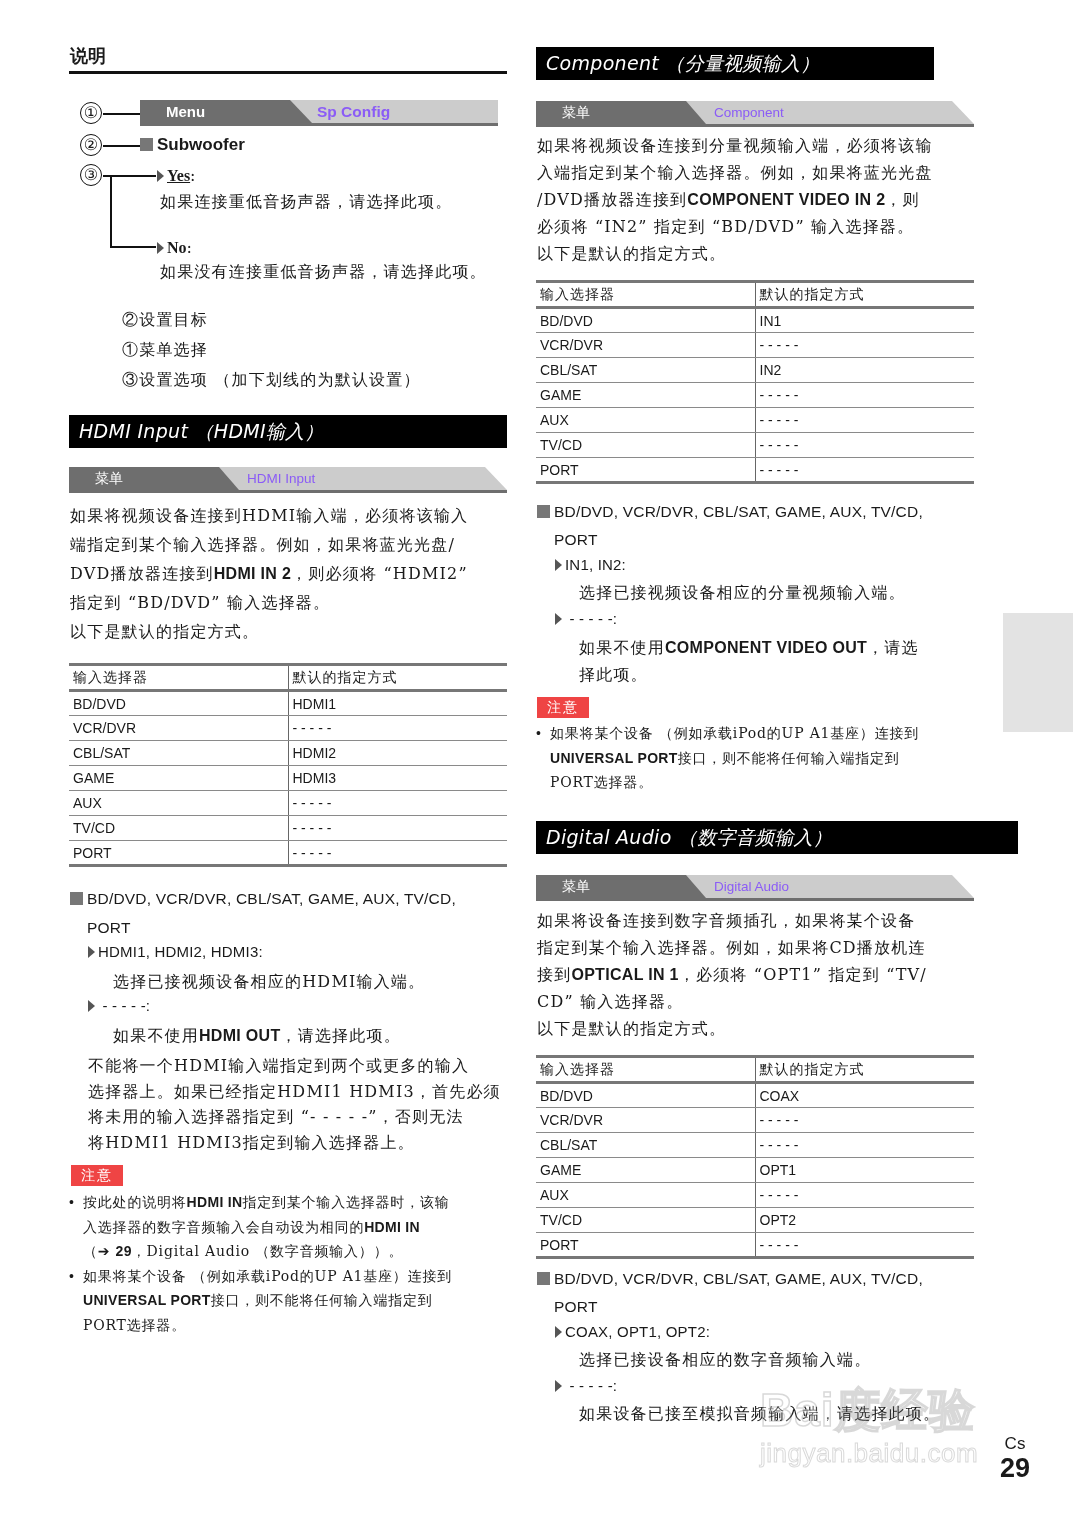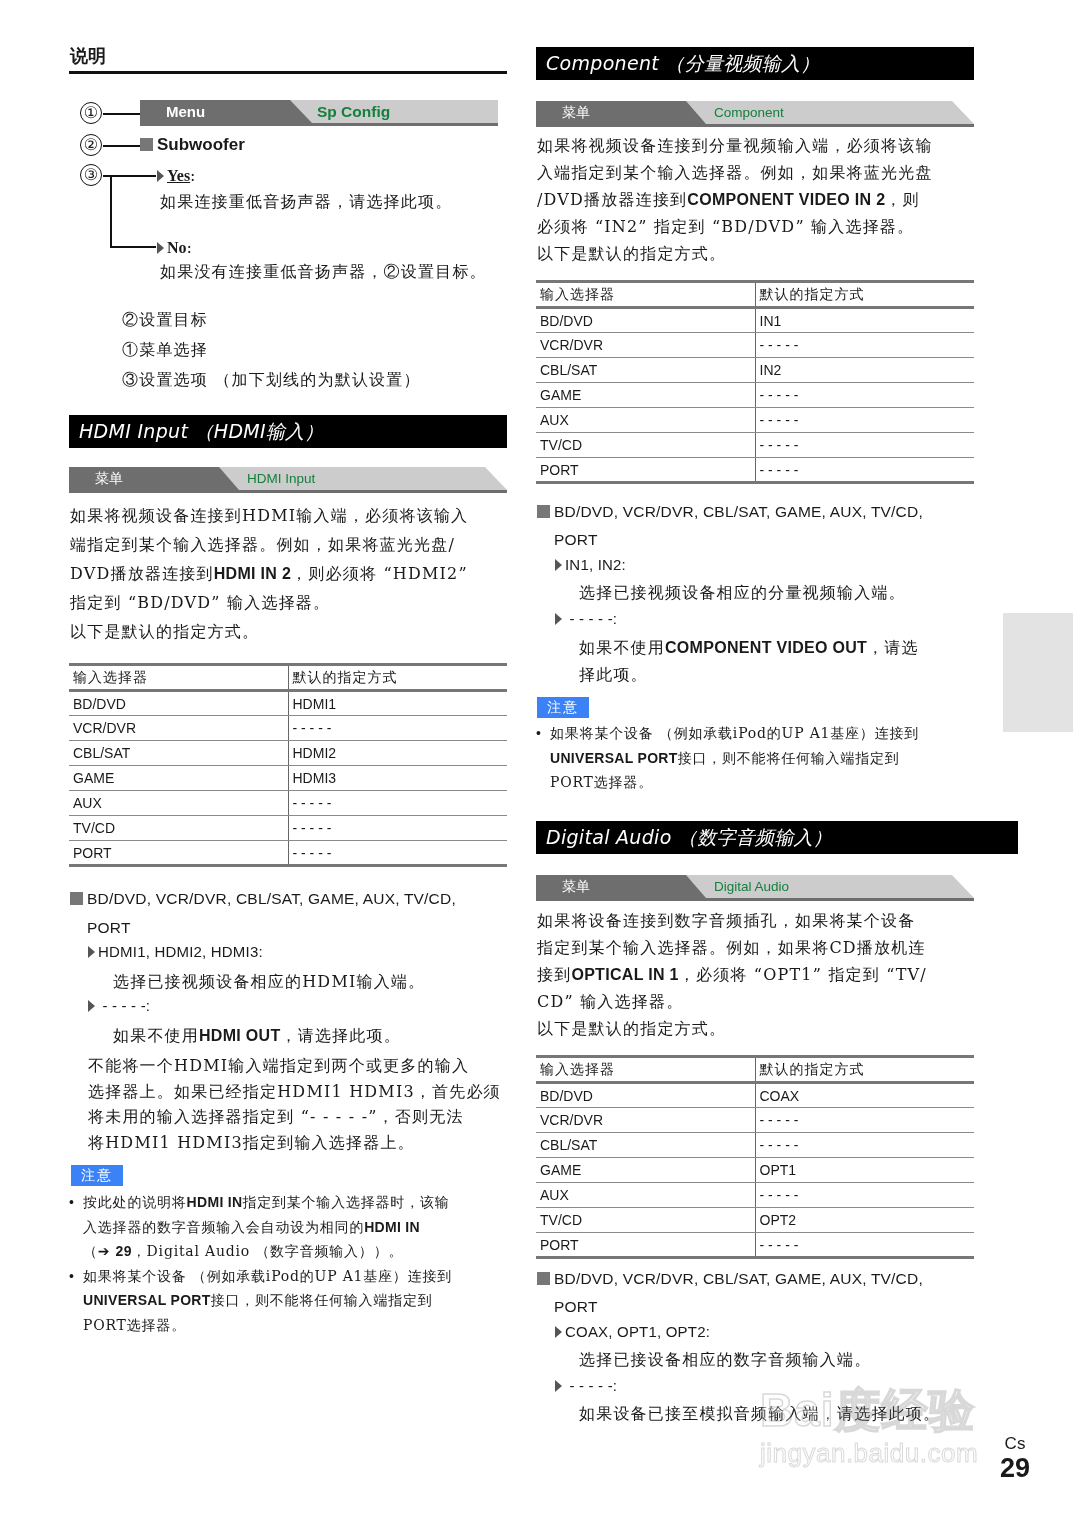--- a/index.html
+++ b/index.html
@@ -14,40 +14,40 @@
   .page-head span { font-family: "DejaVu Sans", sans-serif; font-size: 18px; font-weight: bold; position: absolute; top: 0; left: 1px; }
 
   
   .circ { position: absolute; width: 22px; height: 22px; border: 1.6px solid #111; border-radius: 50%; font-family: "Liberation Sans", sans-serif; font-size: 16px; line-height: 19px; text-align: center; background: #fff; }
   .hline { position: absolute; height: 1.6px; background: #111; }
   .vline { position: absolute; width: 1.6px; background: #111; }
 
   .menubar { position: absolute; height: 26px; overflow: hidden; }
   .menubar .bar-bg { position: absolute; left: 0; top: 0; right: 0; bottom: 0; }
   .menubar .label-dark { position: absolute; top: 0; left: 0; height: 23px; color: #fff; font-family: "DejaVu Sans", sans-serif; font-size: 14px; line-height: 23px; padding-left: 26px; }
-  .menubar .label-light { position: absolute; top: 0; height: 29px; color: #15803d; font-family: "Liberation Sans", sans-serif; font-size: 13.5px; line-height: 24px; }
+  .menubar .label-light { position: absolute; top: 0; height: 29px; color: #8b5cf6; font-family: "Liberation Sans", sans-serif; font-size: 13.5px; line-height: 24px; }
 
   .subhead { font-family: "Liberation Sans", sans-serif; font-weight: bold; font-size: 17px; }
   .sq { display: inline-block; width: 13px; height: 13px; background: #777; vertical-align: -1px; margin-right: 4px; }
   .tri { display: inline-block; width: 0; height: 0; border-top: 6px solid transparent; border-bottom: 6px solid transparent; border-left: 7px solid #555; vertical-align: -1px; margin-right: 3px; }
 
   .cjk { font-family: "DejaVu Serif", serif; font-size: 16px; letter-spacing: 1.2px; line-height: 27px; }
   .cjk b, .bold-sans { font-family: "Liberation Sans", sans-serif; font-weight: bold; letter-spacing: 0.3px; }
   .lat { font-family: "Liberation Sans", sans-serif; letter-spacing: 0.2px; }
 
   .section-title { position: absolute; height: 33px; background: #000; color: #fff; font-family: "DejaVu Sans", sans-serif; font-style: italic; font-size: 19px; line-height: 33px; padding-left: 10px; letter-spacing: 0.3px; }
 
   table.assign { position: absolute; border-collapse: collapse; font-family: "Liberation Sans", sans-serif; font-size: 14px; }
   table.assign th, table.assign td { text-align: left; font-weight: normal; height: 25px; padding: 0 4px; border-bottom: 1px solid #8a8a8a; }
   table.assign th { font-family: "DejaVu Sans", sans-serif; font-size: 14px; border-bottom: 3px solid #777; height: 26px; letter-spacing: 1px; }
   table.assign { border-top: 3px solid #777; border-bottom: 3px solid #777; }
   table.assign tr:last-child td { border-bottom: none; }
   table.assign td:first-child, table.assign th:first-child { border-right: 1px solid #666; }
 
-  .note-badge { position: absolute; height: 21px; background: #3b82f6; color: #fff; font-family: "DejaVu Sans", sans-serif; font-size: 14px; line-height: 21px; padding: 0 10px; letter-spacing: 2px; }
+  .note-badge { position: absolute; height: 21px; background: #ef4444; color: #fff; font-family: "DejaVu Sans", sans-serif; font-size: 14px; line-height: 21px; padding: 0 10px; letter-spacing: 2px; }
   .note-list { position: absolute; font-size: 14px; line-height: 24.5px; letter-spacing: 0.8px; }
   .note-list li { list-style: none; position: relative; padding-left: 14px; }
   .note-list li::before { content: "•"; position: absolute; left: 0; top: 0; font-family: "Liberation Sans", sans-serif; }
   .note-list b { font-family: "Liberation Sans", sans-serif; font-weight: bold; letter-spacing: 0.3px; }
 
   .side-tab { position: absolute; left: 1003px; top: 613px; width: 70px; height: 119px; background: #e3e3e3; }
   .page-num { position: absolute; left: 995px; top: 1434px; width: 40px; font-family: "Liberation Sans", sans-serif; text-align: center; }
   .page-num .lang { font-size: 17px; display: block; line-height: 20px; }
   .page-num .num { font-size: 27px; font-weight: bold; display: block; line-height: 28px; }
 
@@ -88,21 +88,21 @@
   <div class="hline" style="left:110px;top:246px;width:46px;"></div>
 
   <div class="abs" style="left:157px;top:166px;font-size:16px;">
     <span class="tri"></span><b style="text-decoration:underline;font-family:'Liberation Serif',serif;">Yes</b><span>:</span>
   </div>
   <div class="abs cjk" style="left:160px;top:188px;">如果连接重低音扬声器，请选择此项。</div>
 
   <div class="abs" style="left:157px;top:238px;font-size:16px;">
     <span class="tri"></span><b style="font-family:'Liberation Serif',serif;">No</b><span>:</span>
   </div>
-  <div class="abs cjk" style="left:160px;top:258px;">如果没有连接重低音扬声器，②设置目标。</div>
+  <div class="abs cjk" style="left:160px;top:258px;">如果没有连接重低音扬声器，请选择此项。</div>
 
   <div class="abs cjk" style="left:122px;top:305px;line-height:30px;">
     <div>②设置目标</div>
     <div>①菜单选择</div>
     <div>③设置选项 （加下划线的为默认设置）</div>
   </div>
 </div>
 
 <section>
   <div class="section-title" style="left:69px;top:415px;width:438px;">HDMI Input （HDMI输入）</div>
@@ -198,21 +198,21 @@
     </li>
     <li>
       <div>如果将某个设备 （例如承载iPod的UP A1基座）连接到</div>
       <div><b>UNIVERSAL PORT</b><span>接口，则不能将任何输入端指定到</span></div>
       <div>PORT选择器。</div>
     </li>
   </ul>
 </section>
 
 <section>
-  <div class="section-title" style="left:536px;top:47px;width:438px;">Component （分量视频输入）</div>
+  <div class="section-title" style="left:536px;top:47px;width:398px;">Component （分量视频输入）</div>
 
   <div class="menubar" style="left:536px;top:101px;width:438px;">
     <svg class="bar-bg" width="438" height="26" viewBox="0 0 438 26">
       <polygon points="0,0 416,0 438,23 0,23" fill="#cccccc"></polygon>
       <polygon points="0,0 150,0 170,23 0,23" fill="#6e6e6e"></polygon>
       <rect x="0" y="23" width="438" height="3" fill="#6e6e6e"></rect>
     </svg>
     <span class="label-dark">菜单</span>
     <span class="label-light" style="left:178px;">Component</span>
   </div>

